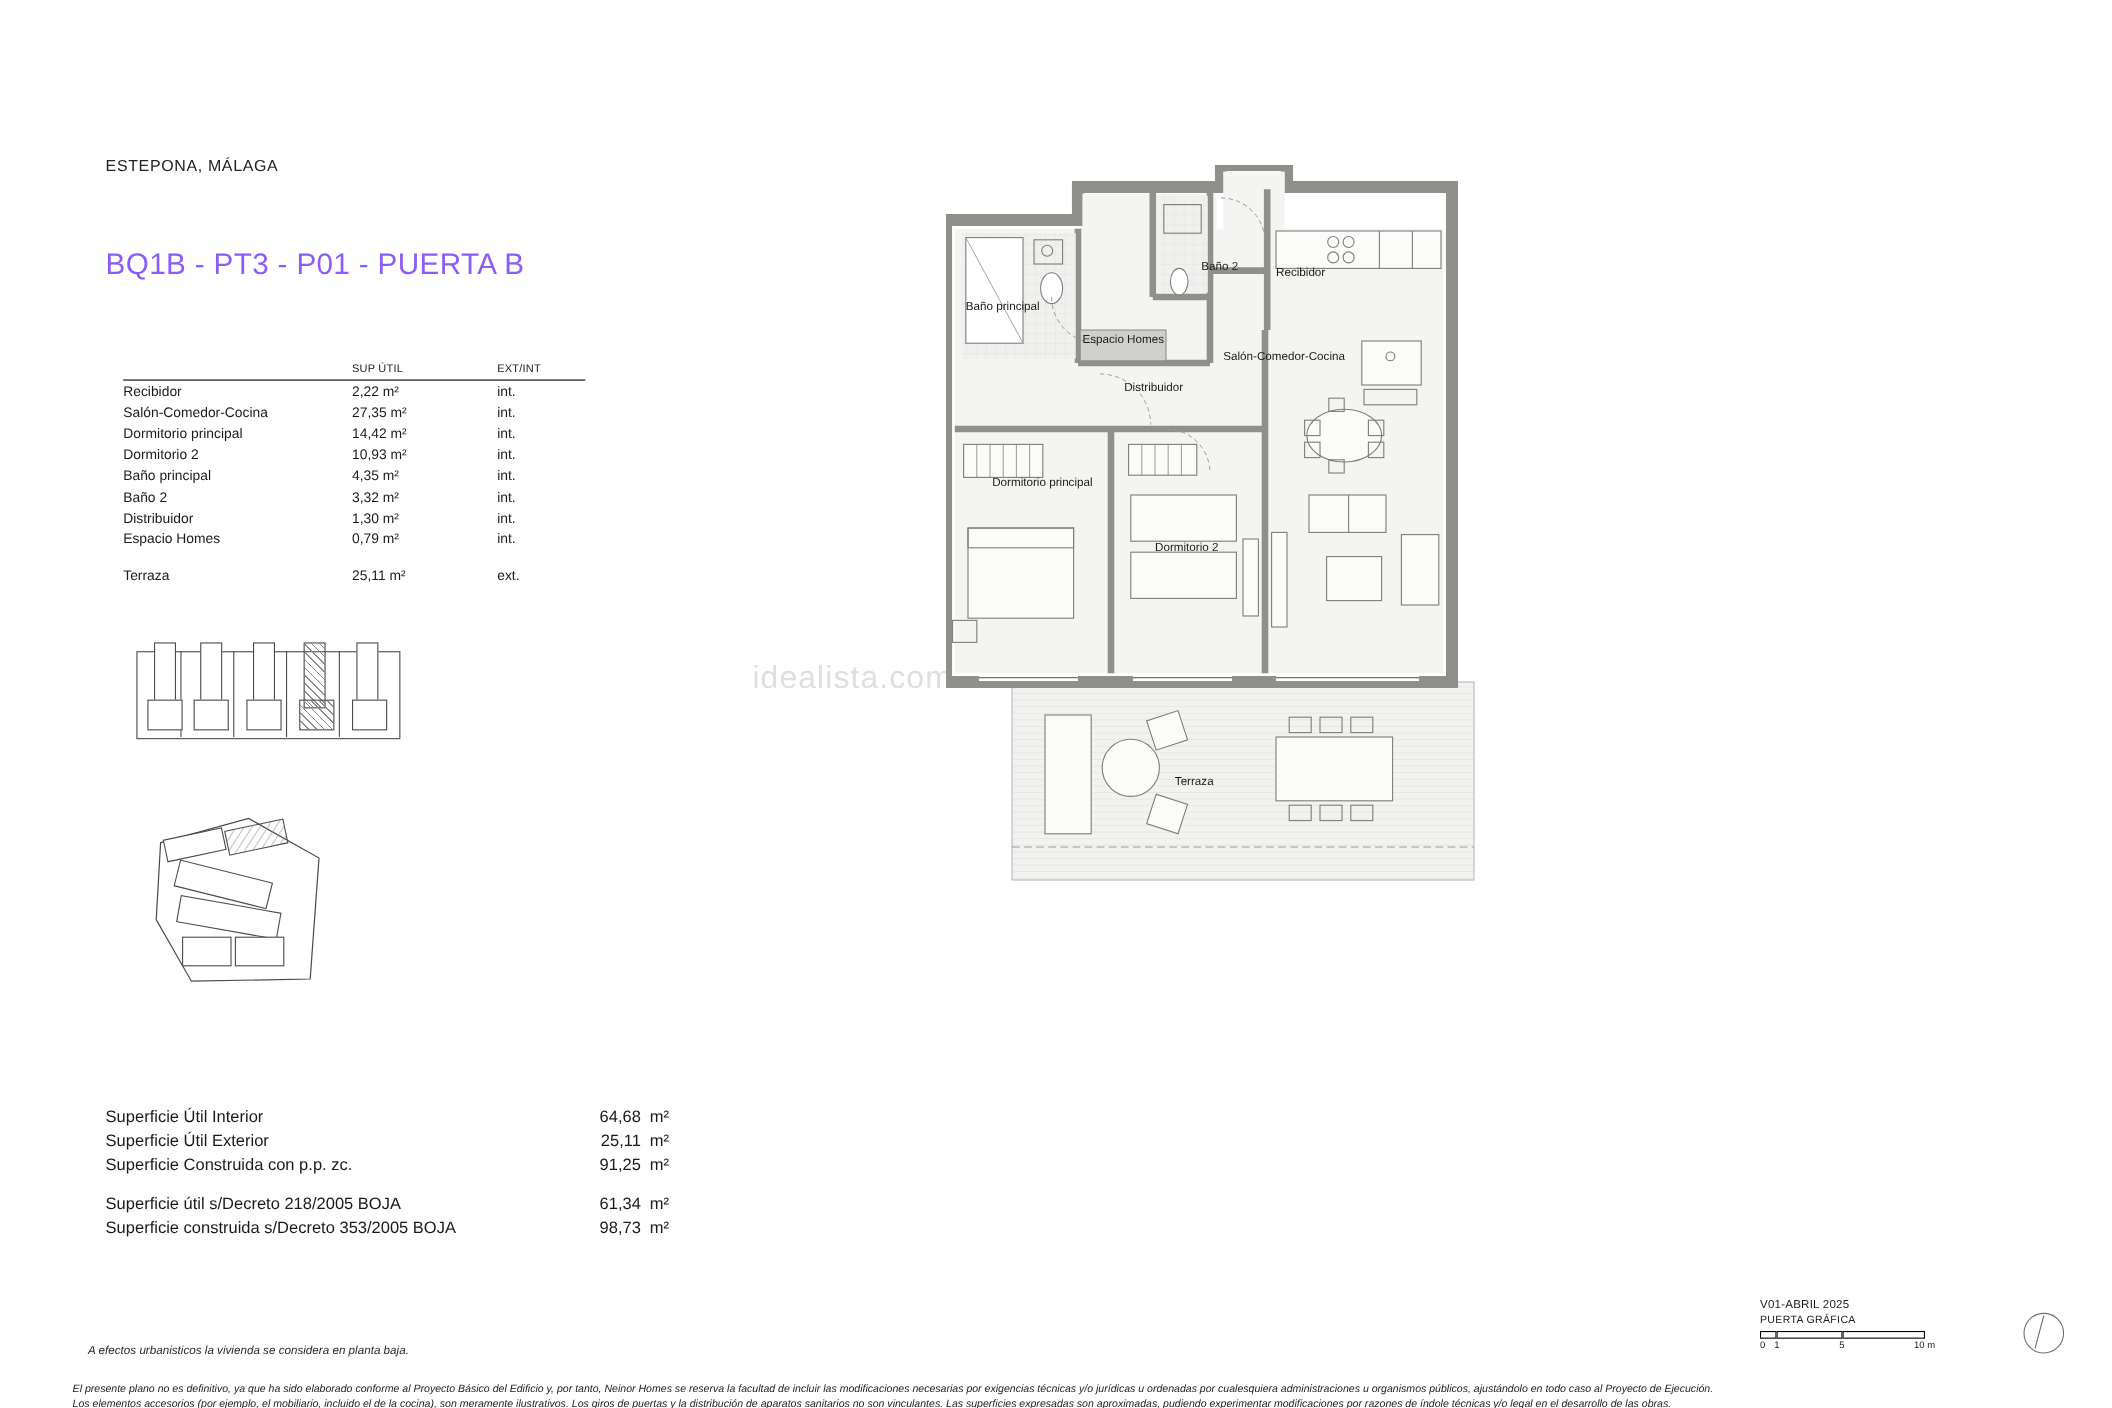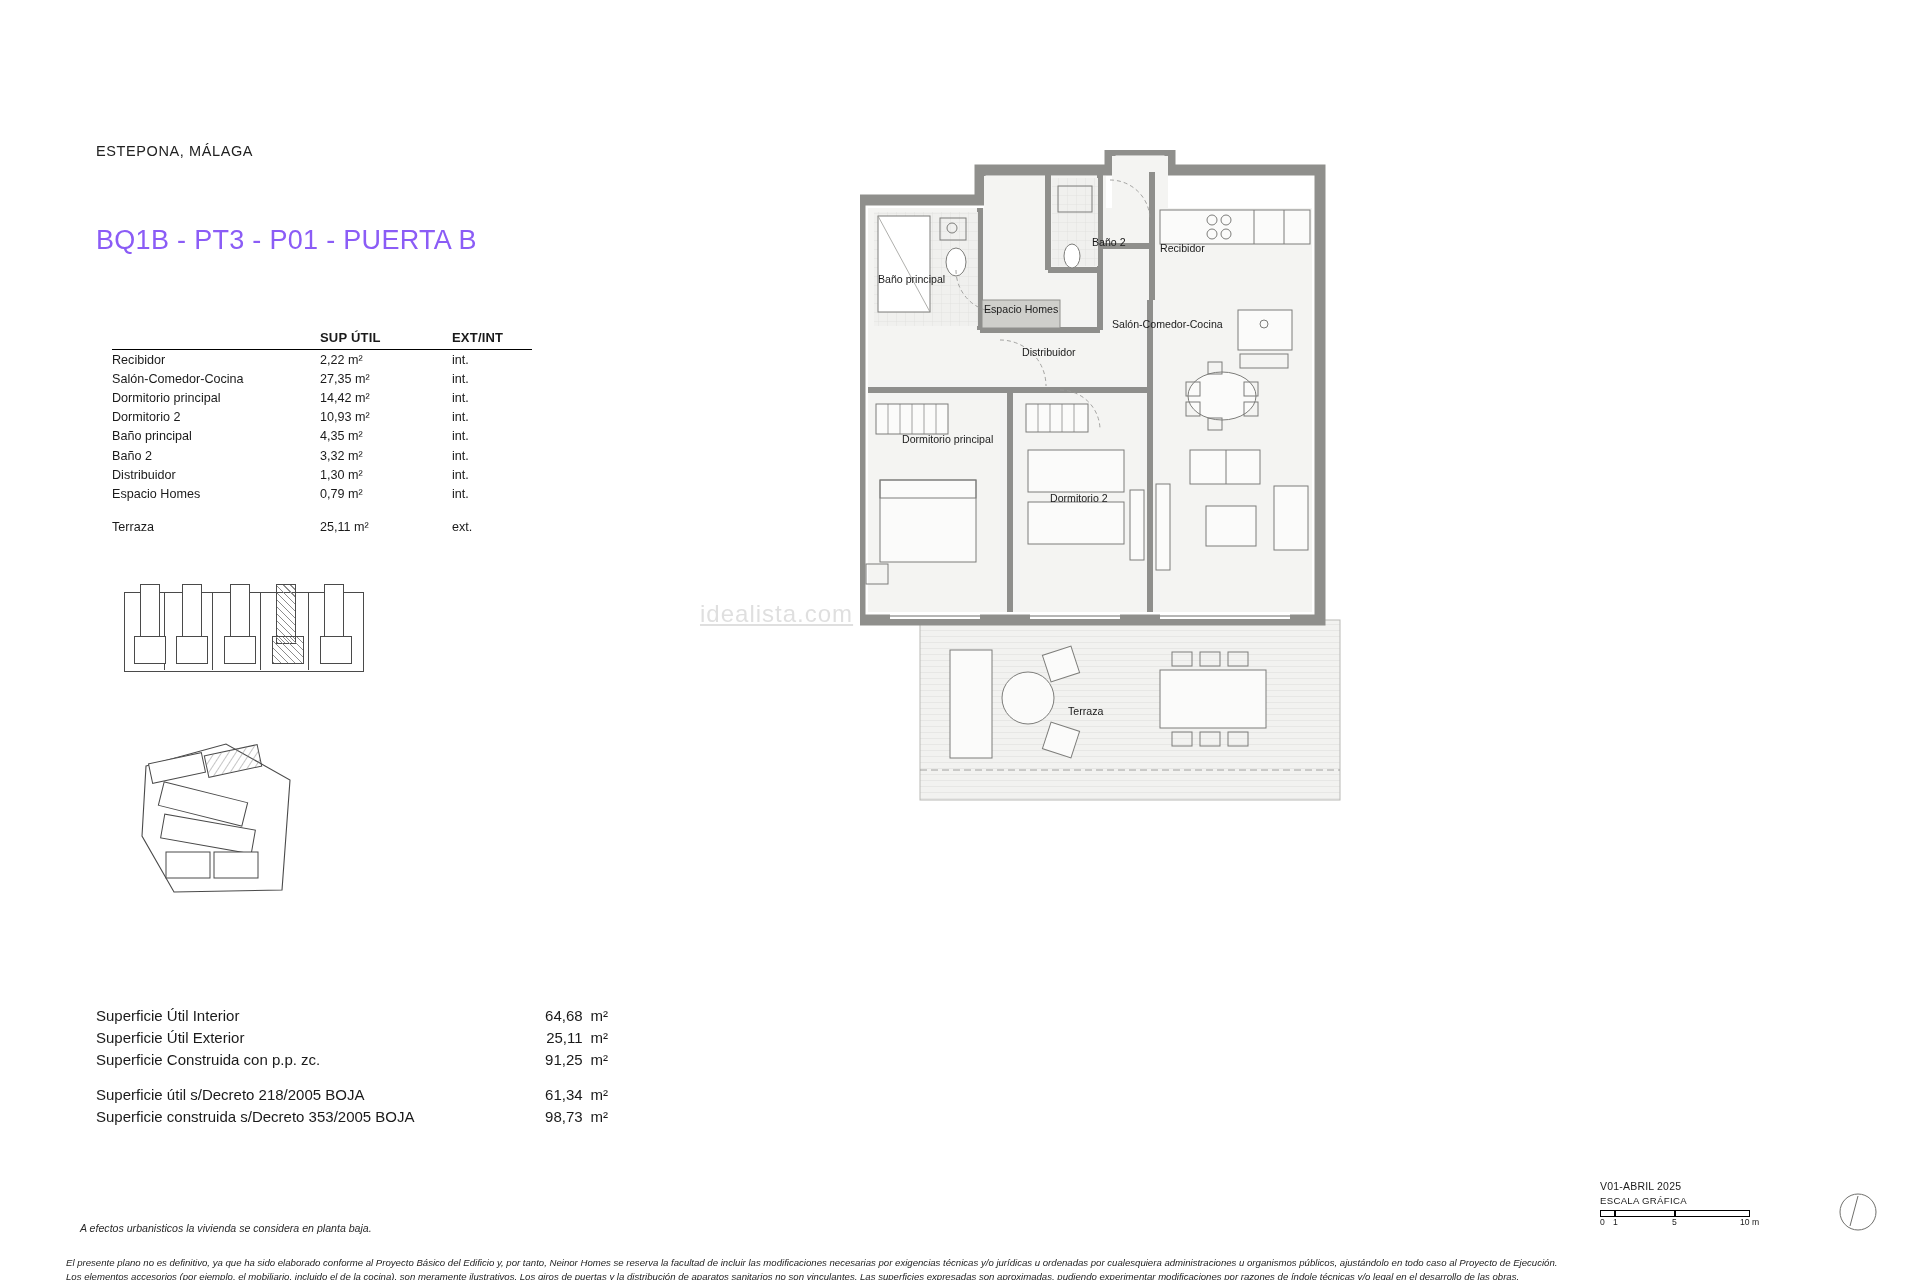--- a/index.html
+++ b/index.html
@@ -40,22 +40,22 @@
     left: 112px;
     top: 330px;
     width: 420px;
     font-size: 12.6px;
   }
   .areas table {
     border-collapse: collapse;
     width: 100%;
   }
   .areas th {
-    font-size: 13px;
-    font-weight: bold;
+    font-size: 10px;
+    font-weight: normal;
     text-align: left;
     padding: 0 0 4px 0;
     letter-spacing: 0.2px;
   }
   .areas thead tr { }
   .areas .hdr-row th { border-bottom: 1px solid #000; }
   .areas td {
     padding: 2.6px 0;
     vertical-align: top;
     white-space: nowrap;
@@ -147,27 +147,26 @@
     height: 840px;
   }
   .room-label {
     position: absolute;
     font-size: 10.6px;
     color: #1b1b1b;
     white-space: nowrap;
   }
   .watermark {
     position: absolute;
-    left: 700px;
+    left: 684px;
     top: 600px;
-    font-size: 24px;
+    font-size: 29px;
     color: rgba(150,150,150,0.30);
     letter-spacing: 1px;
     user-select: none;
-    text-decoration: underline;
   }
 
   
   .scalebox {
     position: absolute;
     left: 1600px;
     top: 1180px;
     width: 230px;
     font-size: 10.5px;
     color: #1b1b1b;
@@ -490,21 +489,21 @@
   <div class="room-label" style="left:162px; top:196px;">Distribuidor</div>
   <div class="room-label" style="left:42px;  top:283px;">Dormitorio principal</div>
   <div class="room-label" style="left:190px; top:342px;">Dormitorio 2</div>
   <div class="room-label" style="left:208px; top:555px;">Terraza</div>
 </div>
 
 <div class="watermark">idealista.com</div>
 
 <div class="scalebox">
   <div class="ver">V01-ABRIL 2025</div>
-  <div class="esc">ESCALA GRÁFICA</div>
+  <div class="esc">PUERTA GRÁFICA</div>
   <div class="scalebar">
     <div class="seg" style="left:0px;  width:15px; background:#ffffff;"></div>
     <div class="seg" style="left:15px; width:60px; background:#ffffff;"></div>
     <div class="seg" style="left:75px; width:75px; background:#ffffff;"></div>
   </div>
   <div class="scaleticks">
     <span style="left:0px;">0</span>
     <span style="left:13px;">1</span>
     <span style="left:72px;">5</span>
     <span style="left:140px;">10 m</span>

